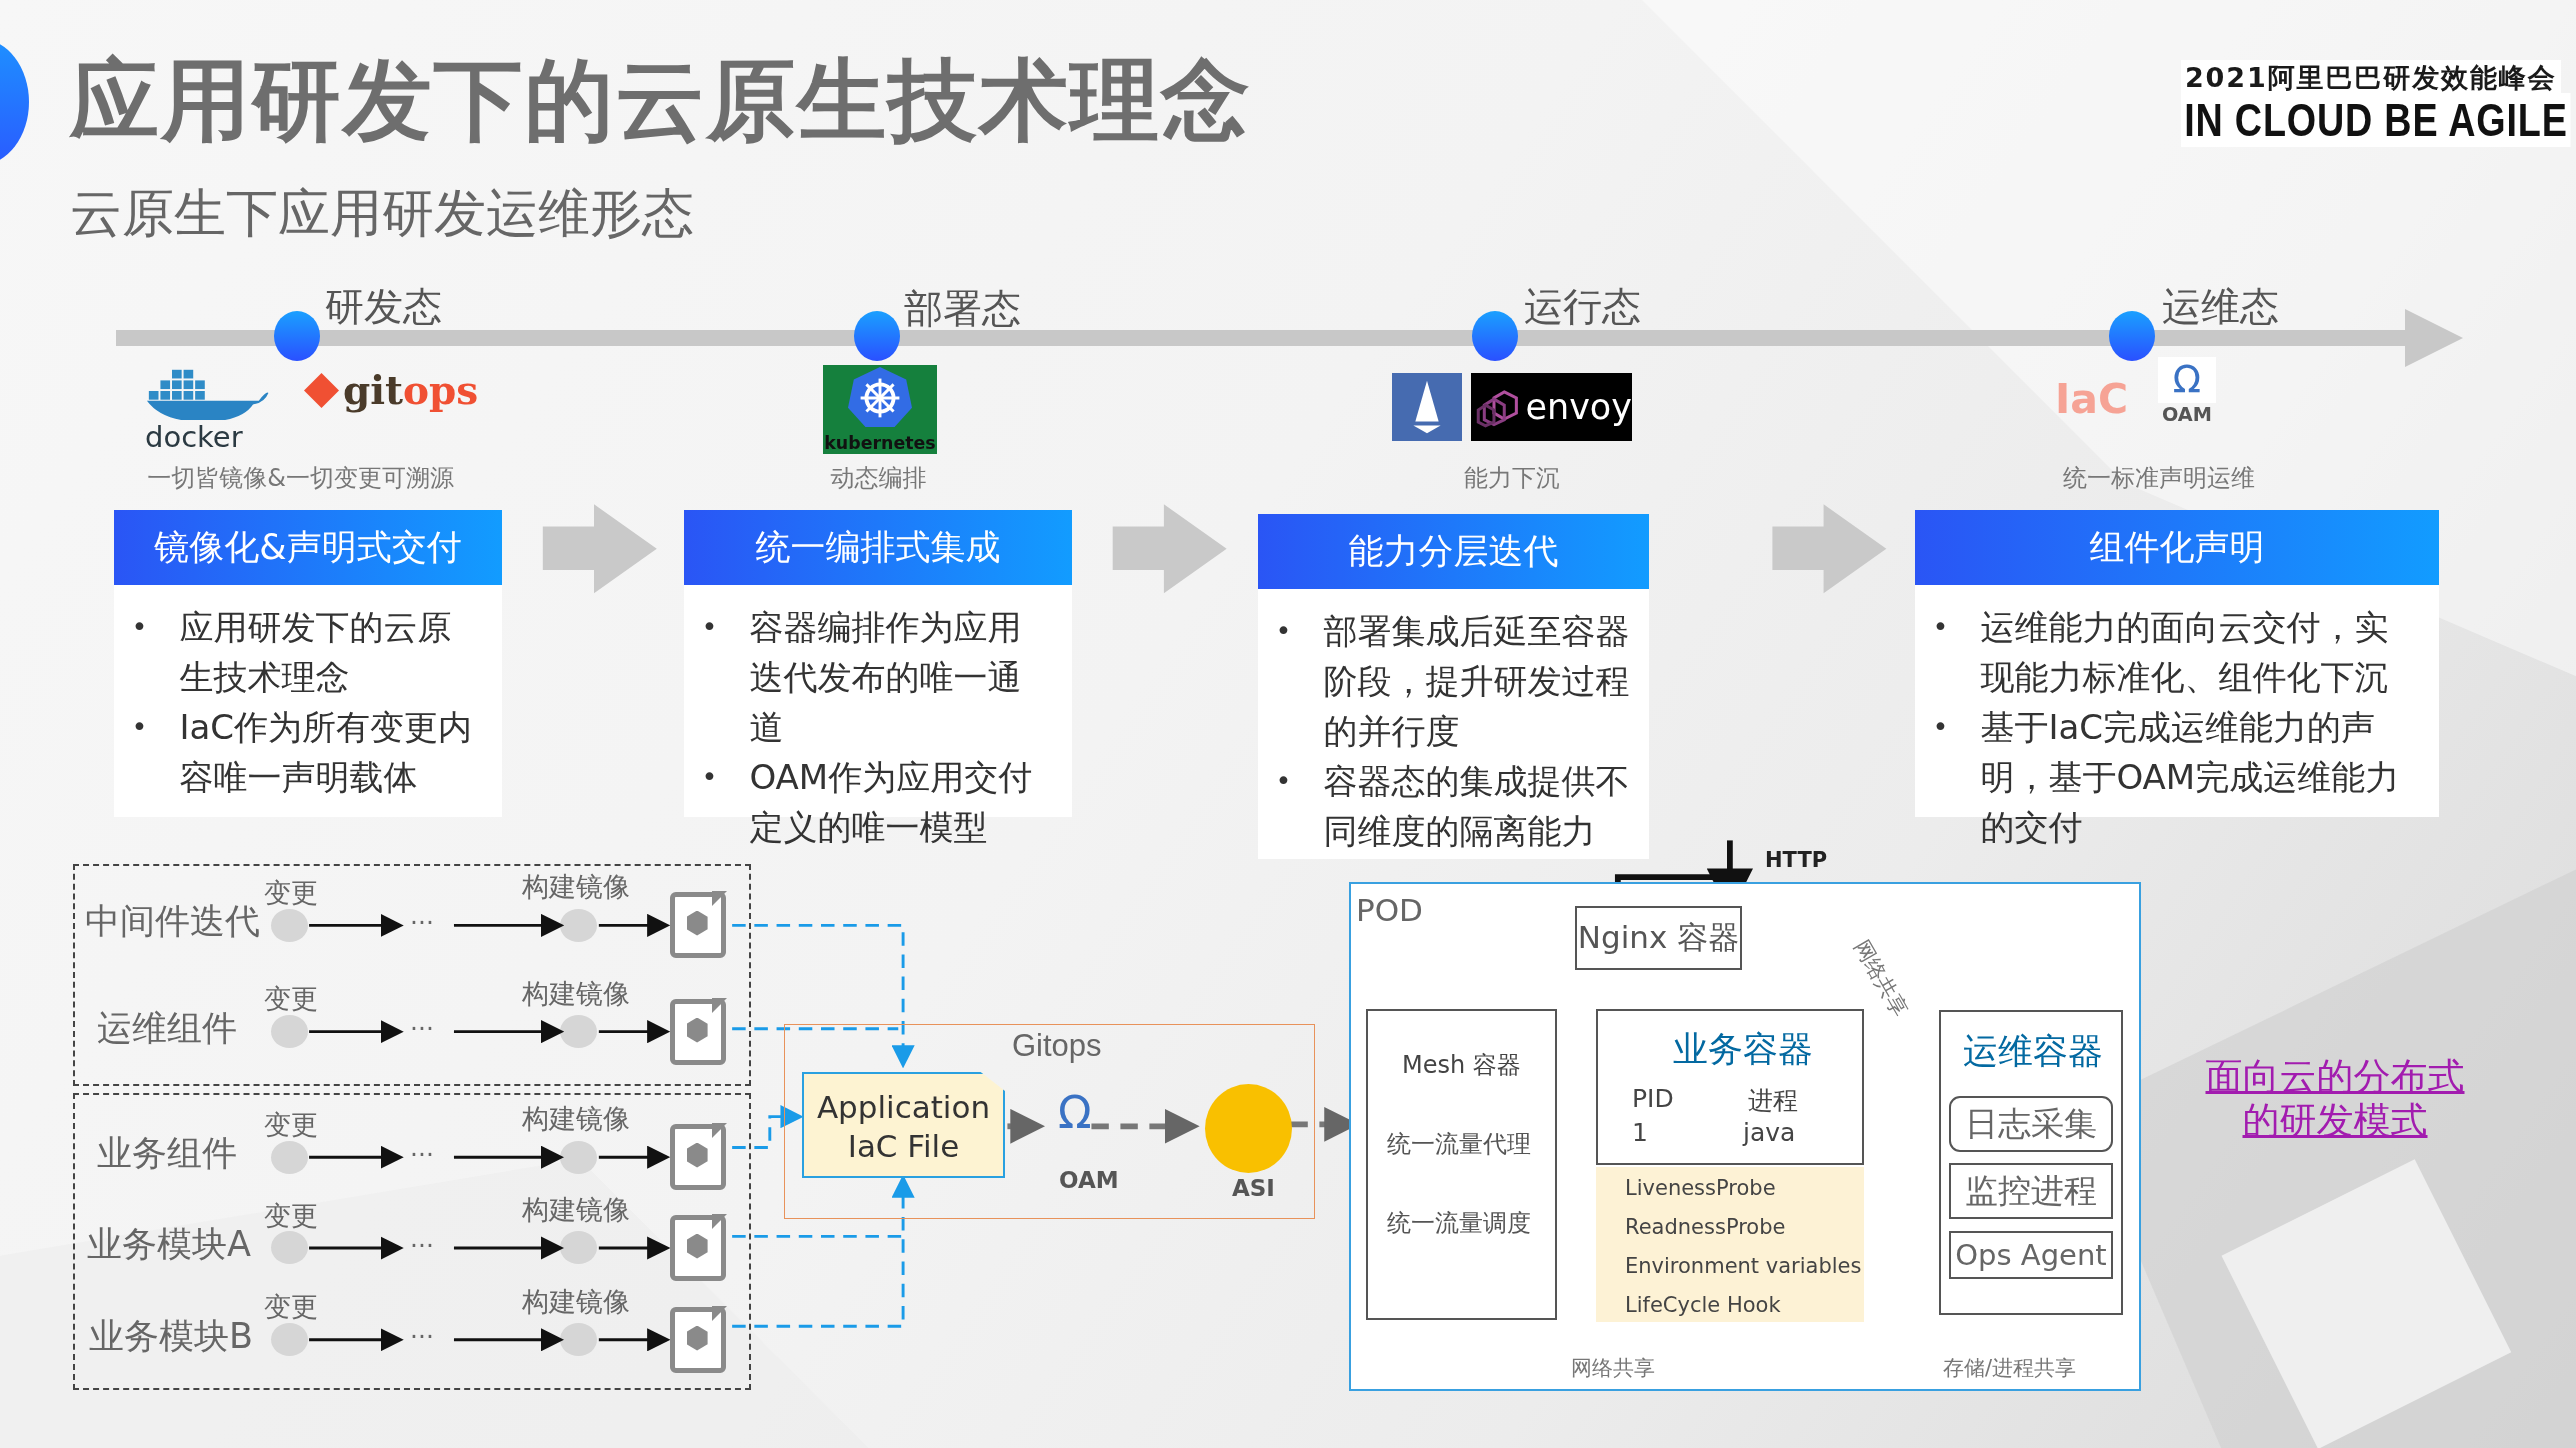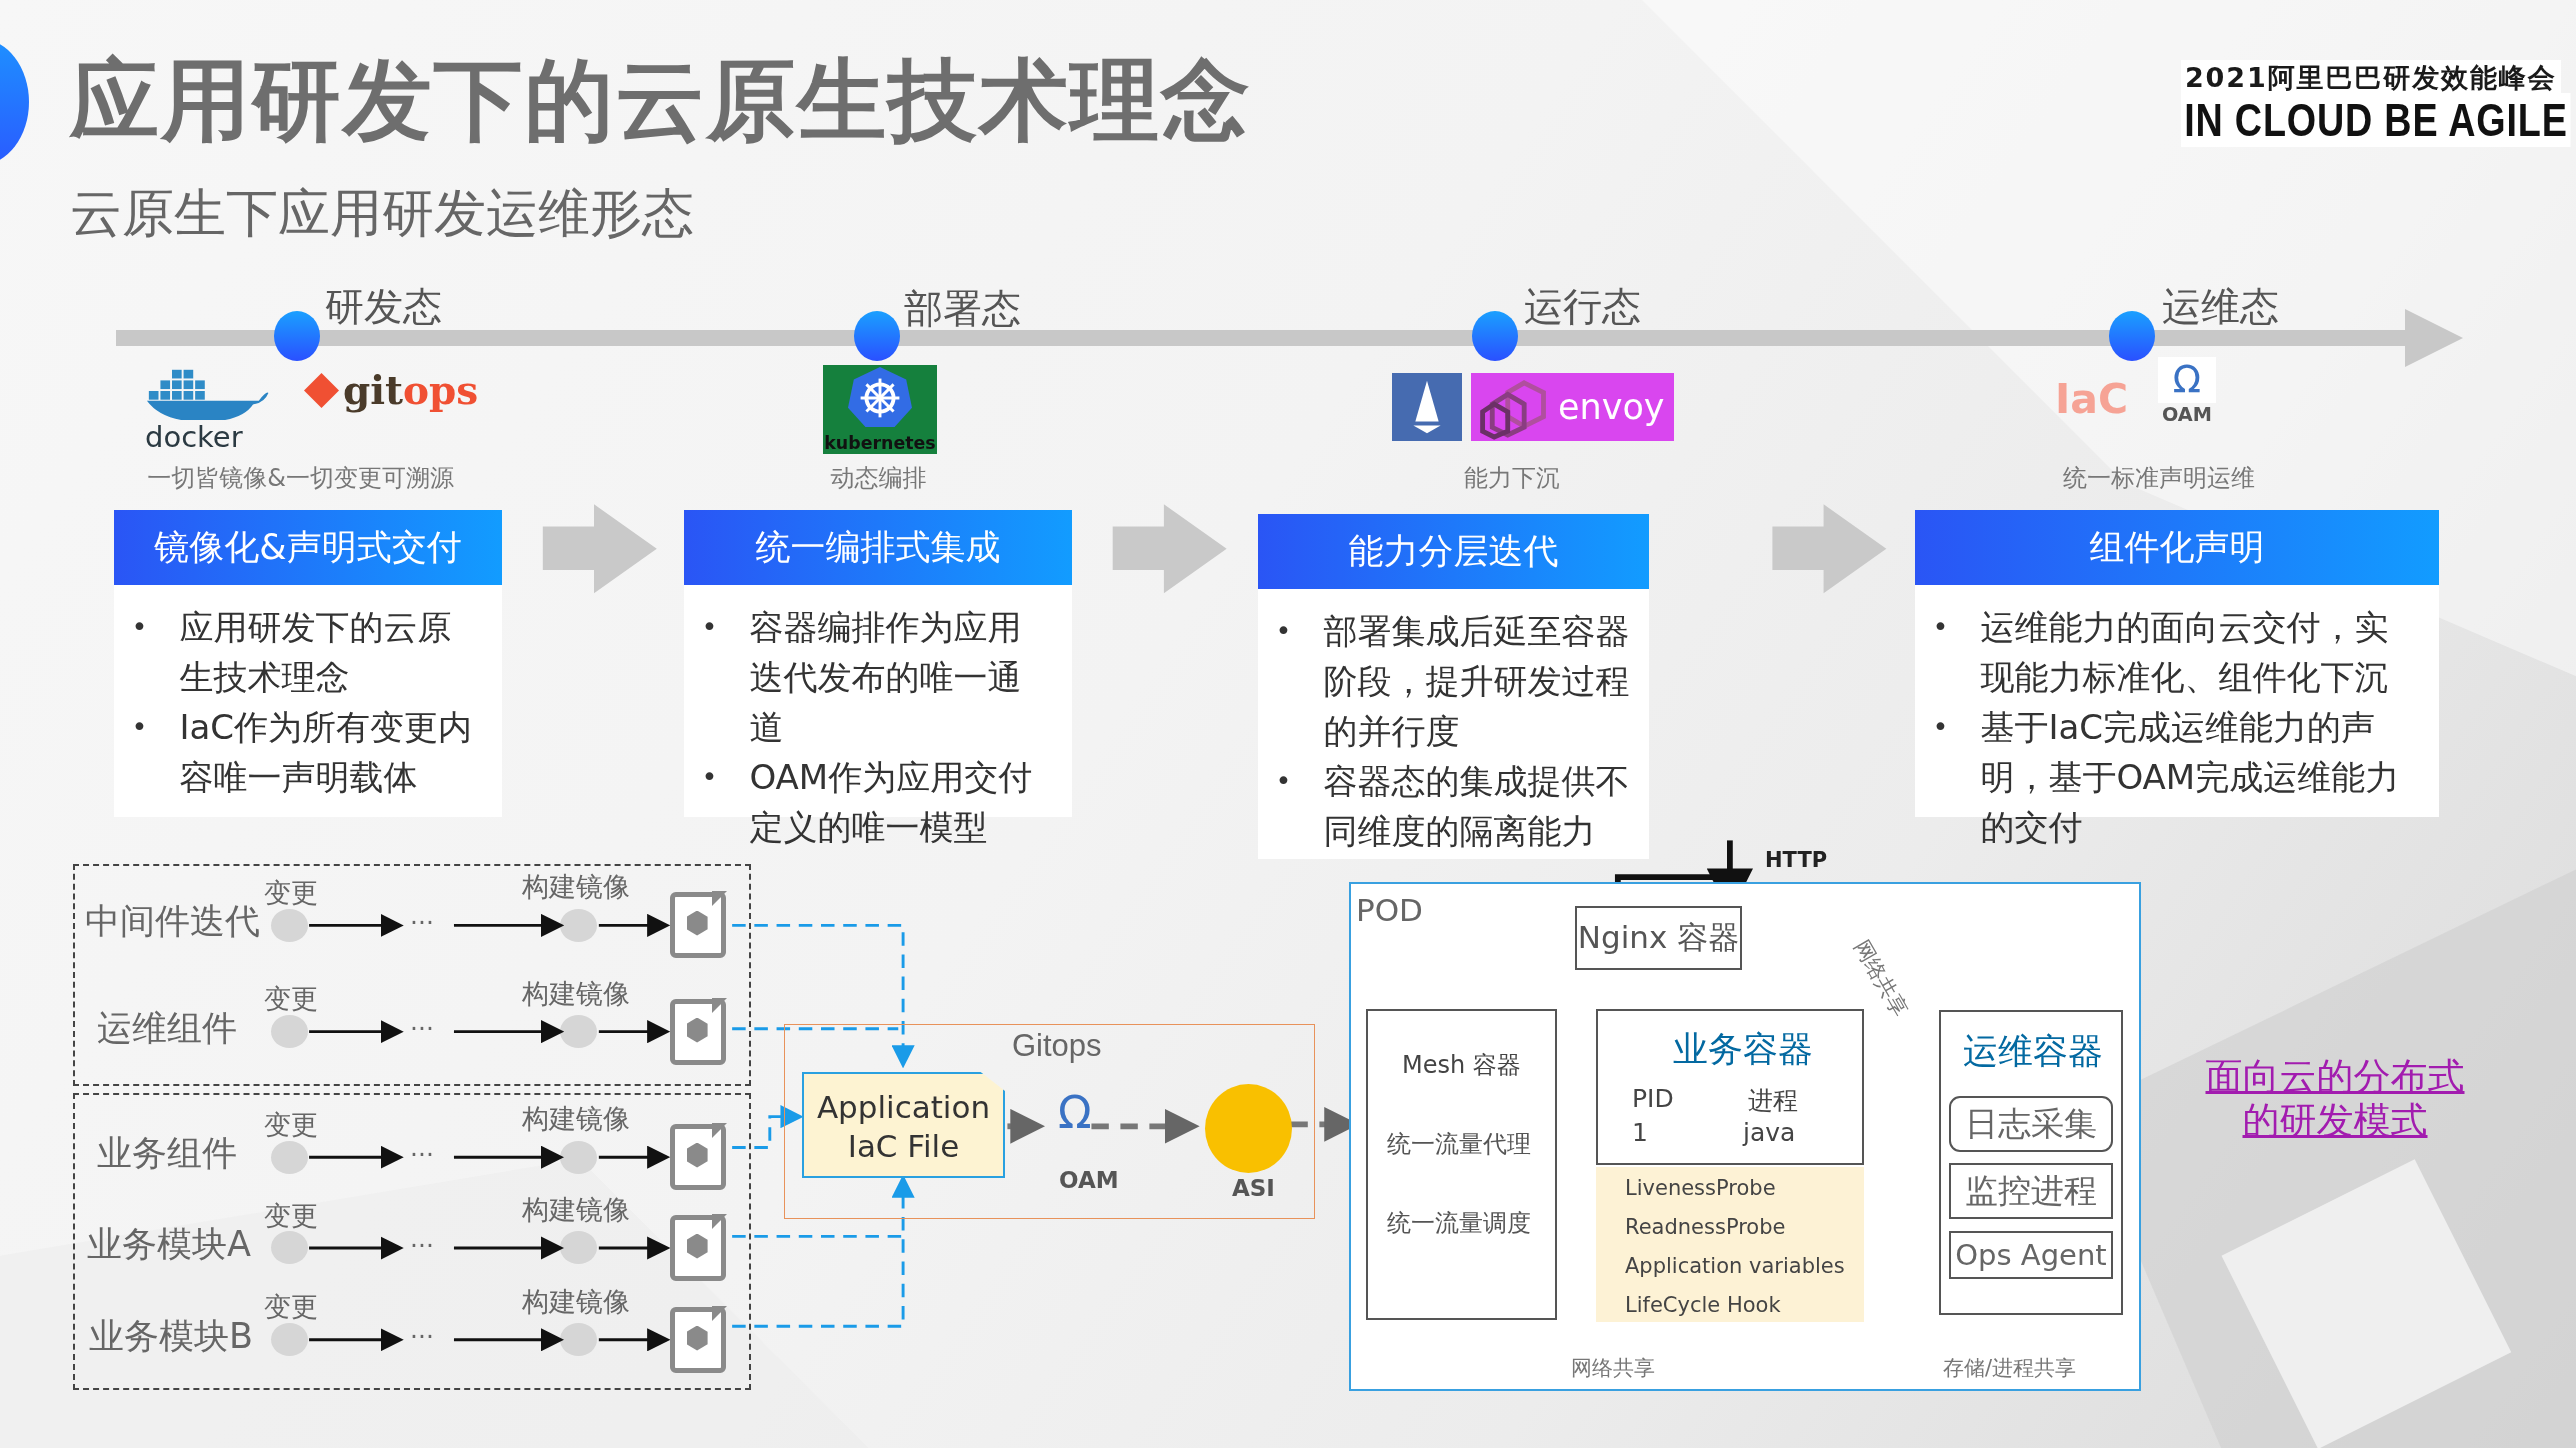--- a/index.html
+++ b/index.html
@@ -114,21 +114,21 @@
   <div style="font-size:17.4px;font-weight:bold;color:#111;">kubernetes</div>
 </div>
 <div class="abs caption" style="left:811px;top:462px;width:135px;">动态编排</div>
 
 <div class="abs" style="left:1392px;top:373px;width:70px;height:68px;background:#466bb0;">
   <svg width="70" height="68" viewBox="0 0 72 70">
       <polygon points="36,8 48,50 24,50" fill="#fff"></polygon>
       <polygon points="22,54 50,54 36,62" fill="#fff"></polygon>
     </svg>
 </div>
-<div class="abs" style="left:1471px;top:373px;width:203px;height:68px;background:#d946ef;display:flex;align-items:center;">
+<div class="abs" style="left:1471px;top:373px;width:161px;height:68px;background:#000000;display:flex;align-items:center;">
   <svg width="87" height="68" viewBox="0 0 90 70">
     <g fill="none" stroke="#b04f9e" stroke-width="5">
         <polygon points="55,10 75,20 75,45 55,55 38,45 38,20"></polygon>
         <polygon points="38,22 55,32 55,56 38,64 22,56 22,32" stroke="#8a3d82"></polygon>
         <polygon points="24,32 38,40 38,60 24,66 12,60 12,40" stroke="#6b3066"></polygon>
       </g>
   </svg>
   <span style="font-size:35px;color:#fff;">envoy</span>
 </div>
 <div class="abs caption" style="left:1449px;top:462px;width:126px;">能力下沉</div>
@@ -330,21 +330,21 @@
 
 <div class="abs plain-box" style="left:1596px;top:1009px;width:268px;height:156px;"></div>
 <div class="abs blue-title" style="left:1673px;top:1026px;">业务容器</div>
 <div class="abs" style="left:1632px;top:1084px;font-size:25px;color:#444;">PID</div>
 <div class="abs" style="left:1748px;top:1084px;font-size:25px;color:#444;">进程</div>
 <div class="abs" style="left:1632px;top:1118px;font-size:25px;color:#444;">1</div>
 <div class="abs" style="left:1743px;top:1118px;font-size:25px;color:#444;">java</div>
 <div class="abs probe-panel" style="left:1596px;top:1167px;width:268px;height:155px;padding:1.9px 0 0 29px;box-sizing:border-box;">
   <div class="probe">LivenessProbe</div>
   <div class="probe">ReadnessProbe</div>
-  <div class="probe">Application variables</div>
+  <div class="probe">Environment variables</div>
   <div class="probe">LifeCycle Hook</div>
 </div>
 
 <div class="abs plain-box" style="left:1939px;top:1010px;width:184px;height:305px;"></div>
 <div class="abs blue-title" style="left:1963px;top:1028px;">运维容器</div>
 <div class="abs ops-item" style="left:1949px;top:1096px;width:164px;height:56px;border-radius:11px;">日志采集</div>
 <div class="abs ops-item" style="left:1949px;top:1163px;width:164px;height:56px;">监控进程</div>
 <div class="abs ops-item" style="left:1949px;top:1231px;width:164px;height:48px;font-size:29px;">Ops Agent</div>
 
 <div class="abs" style="left:1872px;top:935px;font-size:21px;color:#777;transform:rotate(60deg);transform-origin:left top;white-space:nowrap;">网络共享</div>

